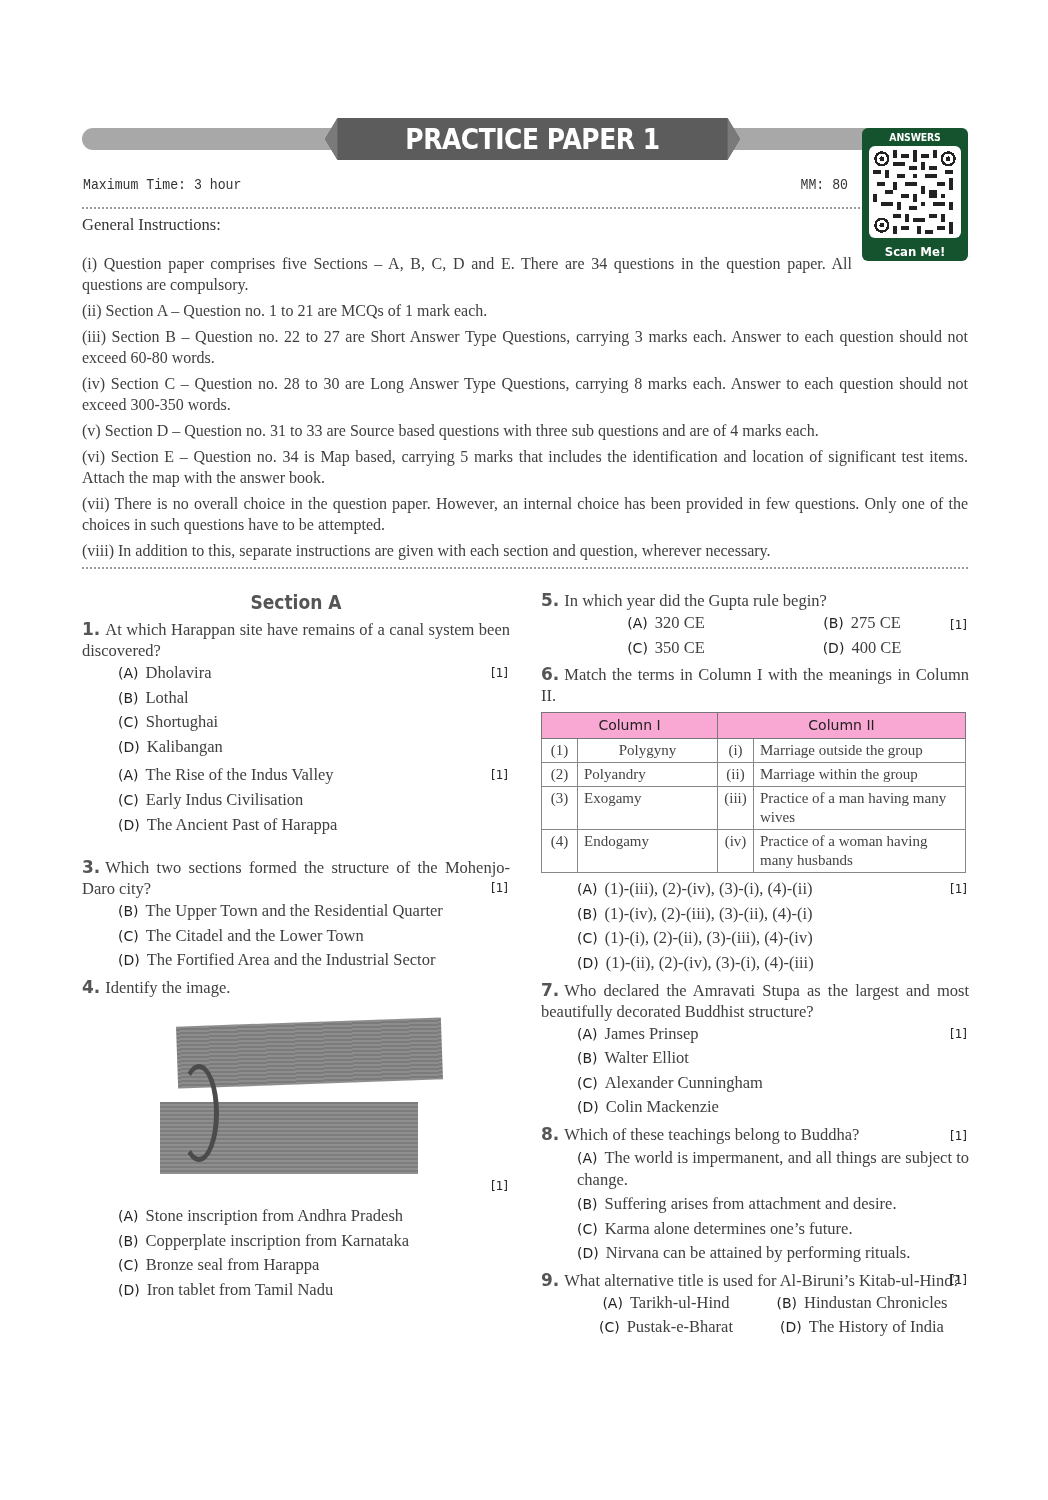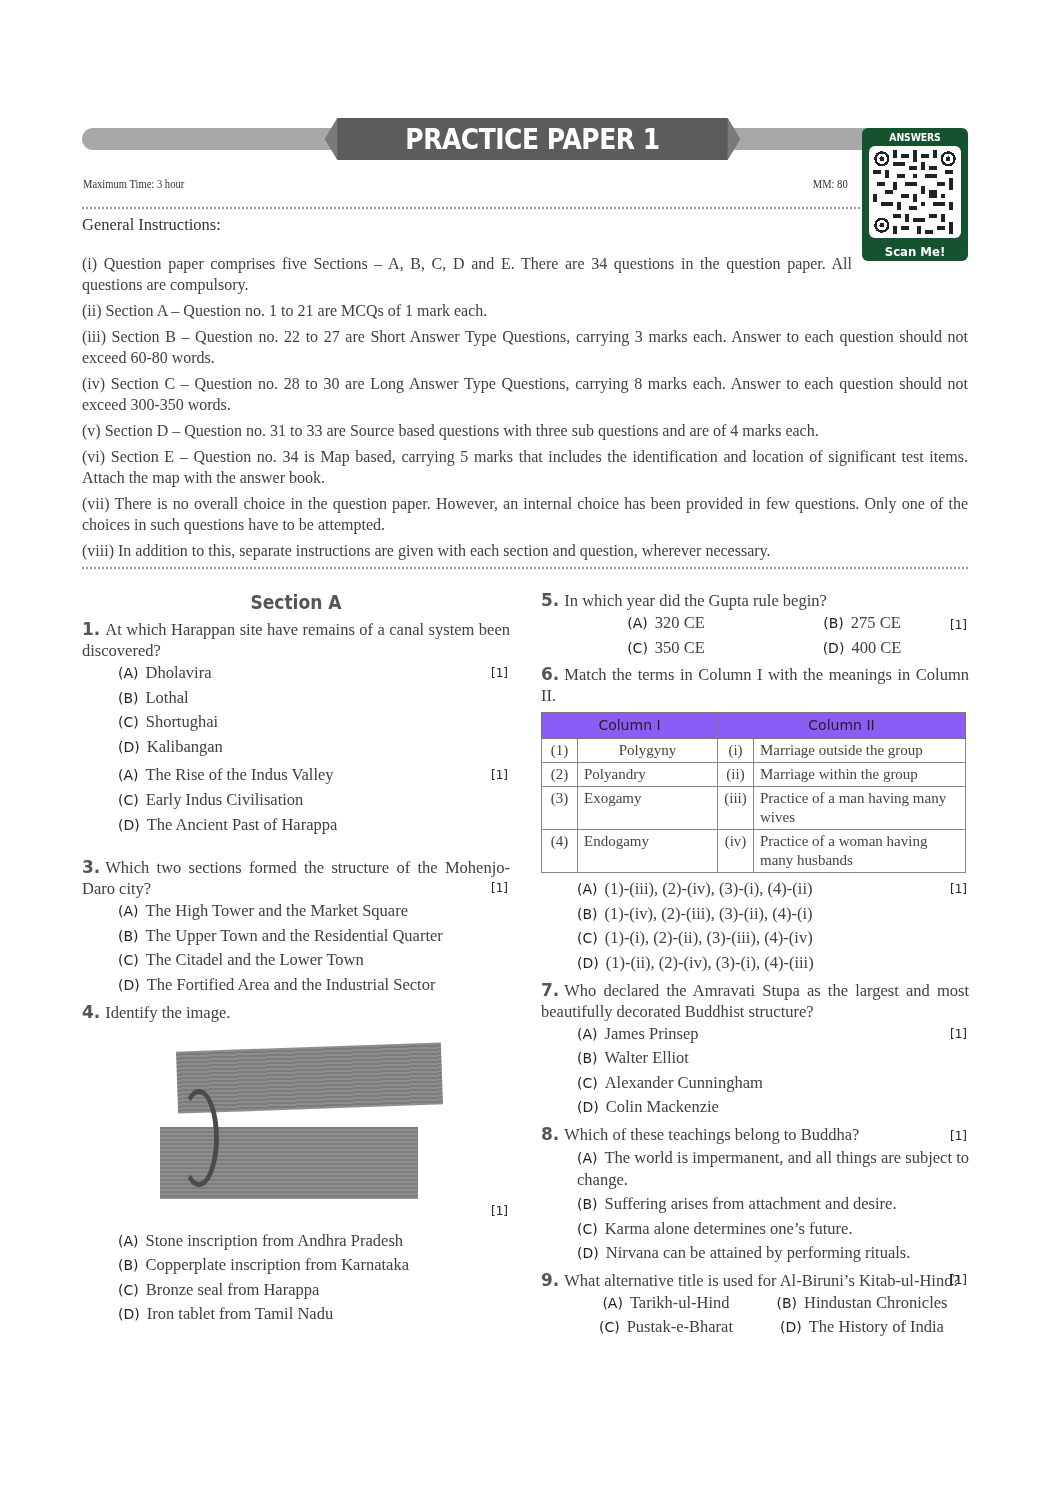--- a/index.html
+++ b/index.html
@@ -37,21 +37,21 @@
     background: #14532d; border-radius: 6px;
   }
   .qr-top { color: #fff; font-family: "DejaVu Sans", sans-serif; font-weight: bold; font-size: 11px;
     text-align: center; margin-top: 3px; transform: scaleX(0.85); letter-spacing: -0.2px; }
   .qr-img { position: absolute; left: 7px; top: 18px; width: 92px; height: 92px; background: #fff; border-radius: 6px; padding: 4px; }
   .qr-img svg { width: 100%; height: 100%; display: block; }
   .qr-bottom { position: absolute; left: 0; right: 0; bottom: 2px; color: #fff;
     font-family: "DejaVu Sans", sans-serif; font-weight: bold; font-size: 13px; text-align: center; transform: scaleX(0.9); }
 
   .meta-row { position: absolute; left: 83px; top: 177px; width: 765px; height: 20px;
-    font-family: Liberation Serif, serif; font-size: 12px; color: #333; }
+    font-family: Liberation Mono, monospace; font-size: 15px; color: #333; }
   .meta-time { position: absolute; left: 0; top: 0; transform: scaleX(0.88); transform-origin: left; }
   .meta-mm { position: absolute; right: 0; top: 0; transform: scaleX(0.88); transform-origin: right; }
   .dots { position: absolute; height: 0; border-top: 2px dotted #9a9a9a; }
 
   
   .instr { position: absolute; left: 82px; top: 214px; width: 886px; font-size: 16px; line-height: 21px; color: #3f3f3f; }
   .instr-title { font-size: 16.5px; color: #333; margin-bottom: 18px; }
   .instr-item { text-align: justify; margin-bottom: 5px; }
   .instr-item.first { width: 770px; }
 
@@ -75,21 +75,21 @@
   .q4-img { position: relative; width: 300px; height: 170px; margin: 16px 0 6px 75px; }
   .plate { position: absolute; background: #8a8a8a; }
   .plate.top { left: 20px; top: 8px; width: 265px; height: 62px; transform: rotate(-2deg);
     background: repeating-linear-gradient(0deg, #8d8d8d 0 2px, #7b7b7b 2px 4px); }
   .plate.bot { left: 3px; top: 88px; width: 258px; height: 72px;
     background: repeating-linear-gradient(0deg, #8f8f8f 0 2px, #7d7d7d 2px 4px); }
   .ring { position: absolute; left: 22px; top: 50px; width: 40px; height: 98px; border: 5px solid #4b4b4b; border-left-color: transparent; border-radius: 50%; }
 
   
   table.match { width: 425px; border-collapse: collapse; margin: 6px 0 4px 0; font-size: 15px; color: #444; }
-  table.match th { background: #8b5cf6; border: 1px solid #777; font-family: "DejaVu Sans", sans-serif; font-weight: normal;
+  table.match th { background: #f9a8d4; border: 1px solid #777; font-family: "DejaVu Sans", sans-serif; font-weight: normal;
     font-size: 14px; color: #222; height: 26px; }
   table.match td { border: 1px solid #888; padding: 2px 6px; vertical-align: top; line-height: 19px; }
   table.match td.n { width: 36px; text-align: center; padding: 2px 3px; }
 </style>
 </head>
 <body>
 
 <div class="hdr-bar"></div>
 <div class="hdr-bar-right"></div>
 <div class="hdr-title-wrap">
@@ -192,21 +192,20 @@
   </div>
 
   <div class="q">
     <div class="opt"><span class="opt-lbl">(A)</span><span>The Rise of the Indus Valley</span><span class="marks">[1]</span></div>
     <div class="opt"><span class="opt-lbl">(C)</span><span>Early Indus Civilisation</span></div>
     <div class="opt"><span class="opt-lbl">(D)</span><span>The Ancient Past of Harappa</span></div>
   </div>
 
   <div class="q">
     <div class="q-stem" style="position:relative;margin-top:20px;"><span class="q-num">3.</span><span>Which two sections formed the structure of the Mohenjo-Daro city?</span><span class="marks" style="bottom:0;">[1]</span></div>
-    <div class="opt"><span class="opt-lbl">(A)</span><span>The High Tower and the Market Square</span></div>
     <div class="opt"><span class="opt-lbl">(B)</span><span>The Upper Town and the Residential Quarter</span></div>
     <div class="opt"><span class="opt-lbl">(C)</span><span>The Citadel and the Lower Town</span></div>
     <div class="opt"><span class="opt-lbl">(D)</span><span>The Fortified Area and the Industrial Sector</span></div>
   </div>
 
   <div class="q">
     <div class="q-stem"><span class="q-num">4.</span><span>Identify the image.</span></div>
     <div class="q4-img">
       <div class="plate top"></div>
       <div class="plate bot"></div>

